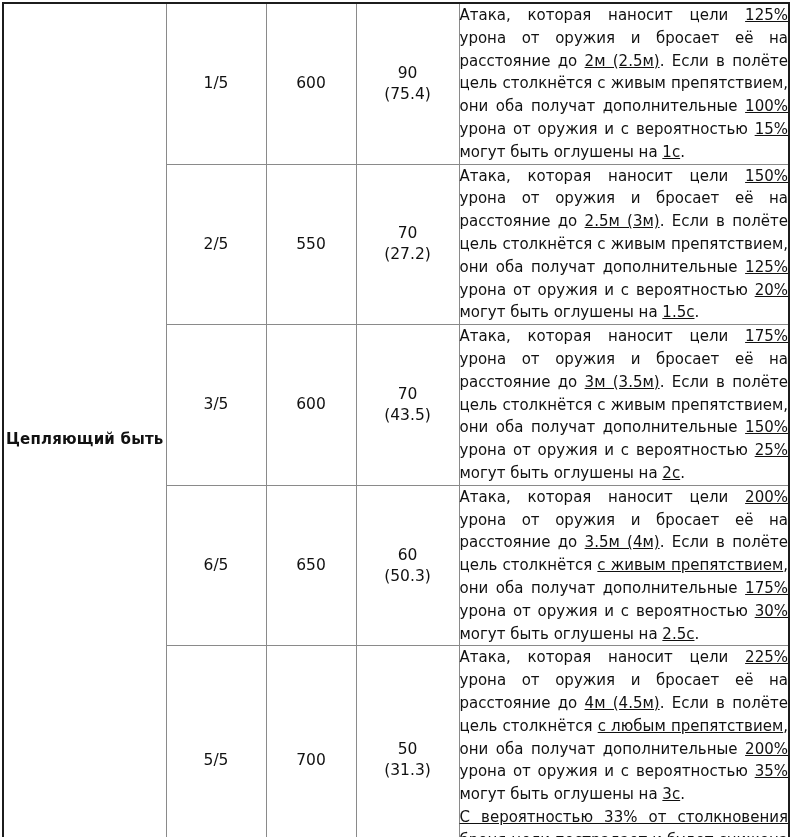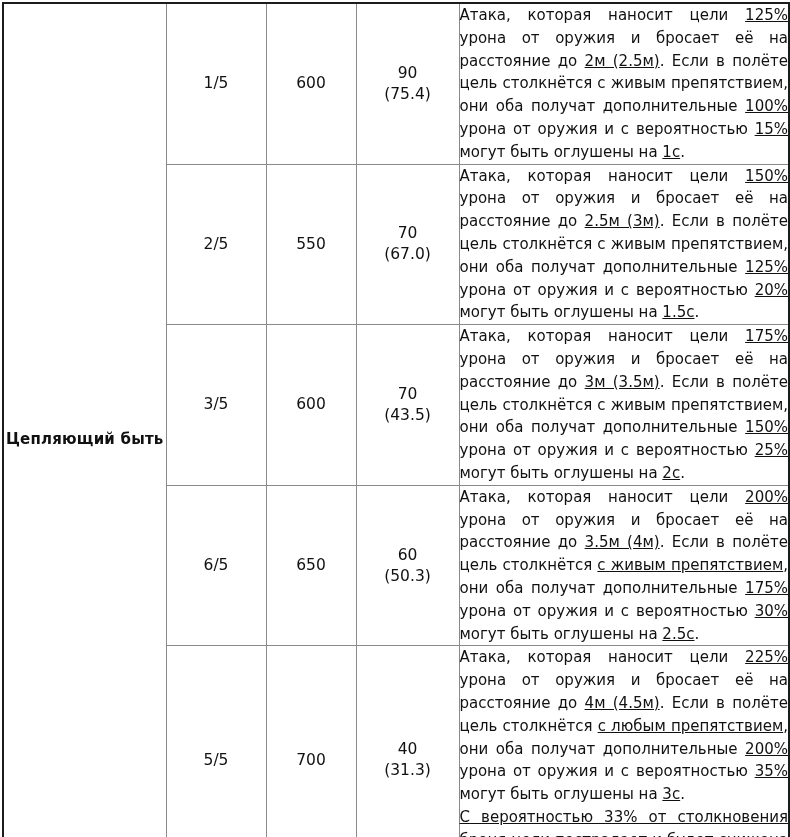--- a/index.html
+++ b/index.html
@@ -111,21 +111,21 @@
           <td class="rank-cell">1/5</td>
           <td class="cost-cell">600</td>
           <td class="dmg-cell"><span class="dmg-main">90</span><span class="dmg-sub">(75.4)</span></td>
           <td class="desc-cell">
             <p class="last-line-left"><span>Атака, которая наносит цели </span><span class="u">125%</span><span> урона от оружия и бросает её на расстояние до </span><span class="u">2м (2.5м)</span><span>. Если в полёте цель столкнётся с живым препятствием, они оба получат дополнительные </span><span class="u">100%</span><span> урона от оружия и с вероятностью </span><span class="u">15%</span><span> могут быть оглушены на </span><span class="u">1с</span><span>.</span></p>
           </td>
         </tr>
         <tr style="height: 152px;">
           <td class="rank-cell">2/5</td>
           <td class="cost-cell">550</td>
-          <td class="dmg-cell"><span class="dmg-main">70</span><span class="dmg-sub">(67.0)</span></td>
+          <td class="dmg-cell"><span class="dmg-main">70</span><span class="dmg-sub">(27.2)</span></td>
           <td class="desc-cell">
             <p class="last-line-left"><span>Атака, которая наносит цели </span><span class="u">150%</span><span> урона от оружия и бросает её на расстояние до </span><span class="u">2.5м (3м)</span><span>. Если в полёте цель столкнётся с живым препятствием, они оба получат дополнительные </span><span class="u">125%</span><span> урона от оружия и с вероятностью </span><span class="u">20%</span><span> могут быть оглушены на </span><span class="u">1.5с</span><span>.</span></p>
           </td>
         </tr>
         <tr style="height: 154px;">
           <td class="rank-cell">3/5</td>
           <td class="cost-cell">600</td>
           <td class="dmg-cell"><span class="dmg-main">70</span><span class="dmg-sub">(43.5)</span></td>
           <td class="desc-cell">
             <p class="last-line-left"><span>Атака, которая наносит цели </span><span class="u">175%</span><span> урона от оружия и бросает её на расстояние до </span><span class="u">3м (3.5м)</span><span>. Если в полёте цель столкнётся с живым препятствием, они оба получат дополнительные </span><span class="u">150%</span><span> урона от оружия и с вероятностью </span><span class="u">25%</span><span> могут быть оглушены на </span><span class="u">2с</span><span>.</span></p>
@@ -135,21 +135,21 @@
           <td class="rank-cell">6/5</td>
           <td class="cost-cell">650</td>
           <td class="dmg-cell"><span class="dmg-main">60</span><span class="dmg-sub">(50.3)</span></td>
           <td class="desc-cell">
             <p class="last-line-left"><span>Атака, которая наносит цели </span><span class="u">200%</span><span> урона от оружия и бросает её на расстояние до </span><span class="u">3.5м (4м)</span><span>. Если в полёте цель столкнётся </span><span class="u">с живым препятствием</span><span>, они оба получат дополнительные </span><span class="u">175%</span><span> урона от оружия и с вероятностью </span><span class="u">30%</span><span> могут быть оглушены на </span><span class="u">2.5с</span><span>.</span></p>
           </td>
         </tr>
         <tr style="height: 220px;">
           <td class="rank-cell">5/5</td>
           <td class="cost-cell">700</td>
-          <td class="dmg-cell"><span class="dmg-main">40</span><span class="dmg-sub">(31.3)</span></td>
+          <td class="dmg-cell"><span class="dmg-main">50</span><span class="dmg-sub">(31.3)</span></td>
           <td class="desc-cell">
             <p><span>Атака, которая наносит цели </span><span class="u">225%</span><span> урона от оружия и бросает её на расстояние до </span><span class="u">4м (4.5м)</span><span>. Если в полёте цель столкнётся </span><span class="u">с любым препятствием</span><span>, они оба получат дополнительные </span><span class="u">200%</span><span> урона от оружия и с вероятностью </span><span class="u">35%</span><span> могут быть оглушены на </span><span class="u">3с</span><span>.</span></p>
             <p class="last-line-left"><span class="u">С вероятностью 33% от столкновения броня цели пострадает и будет снижена на 40% на 7с.</span></p>
           </td>
         </tr>
       </tbody>
   </table>
 </div>
 
 </body></html>

